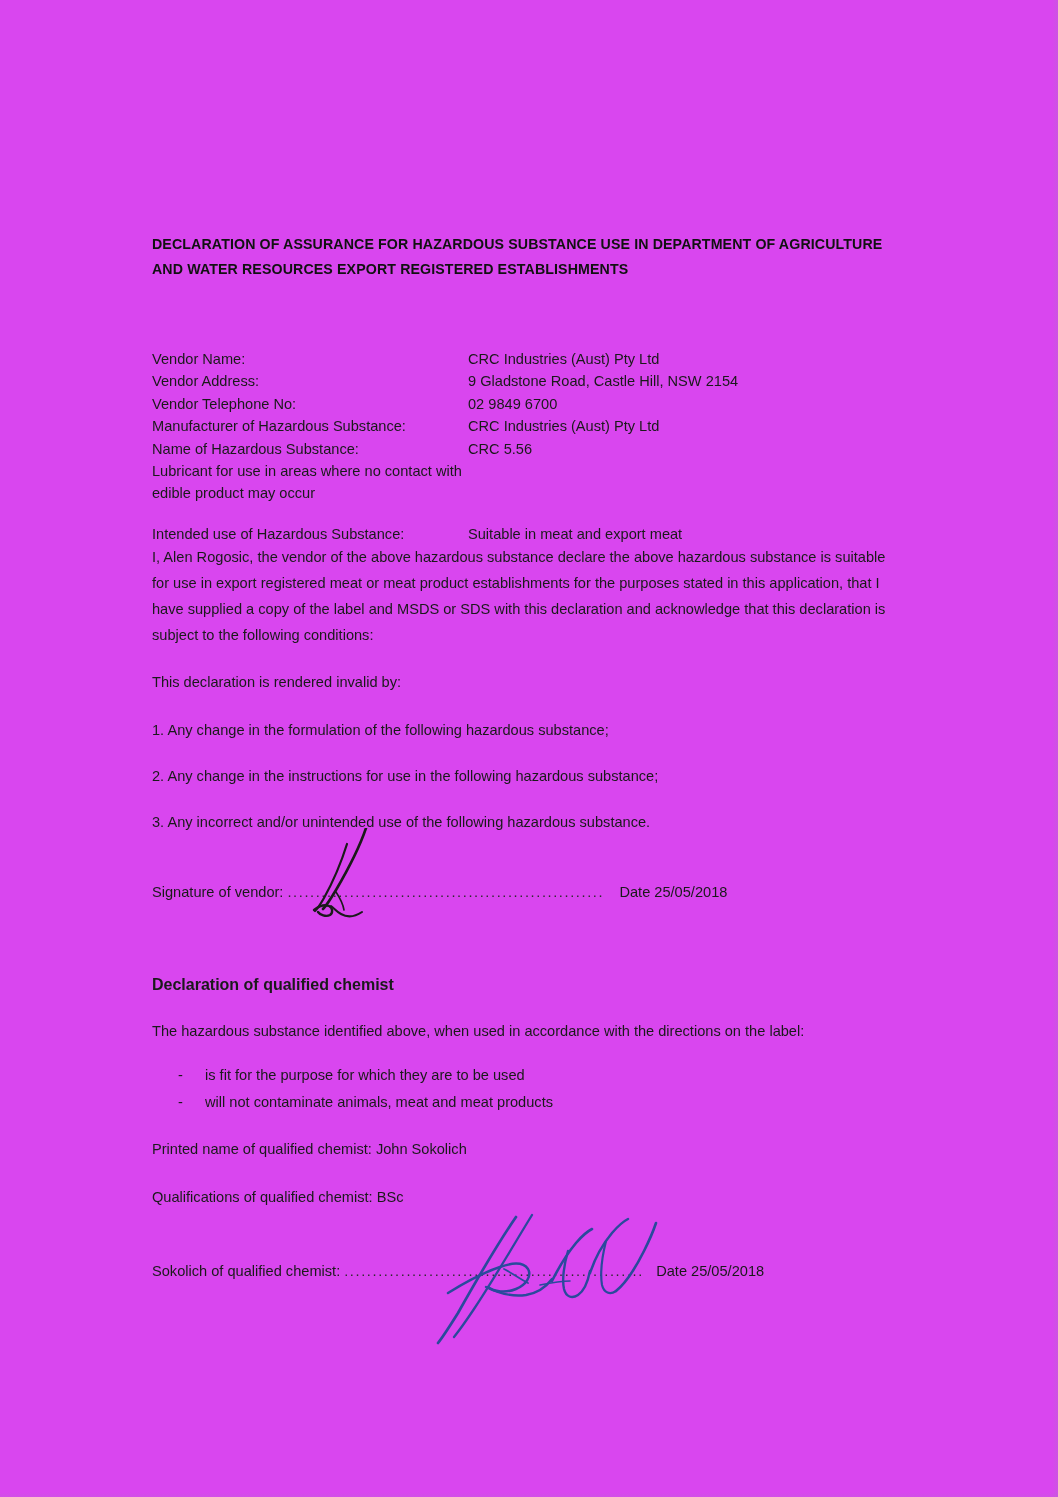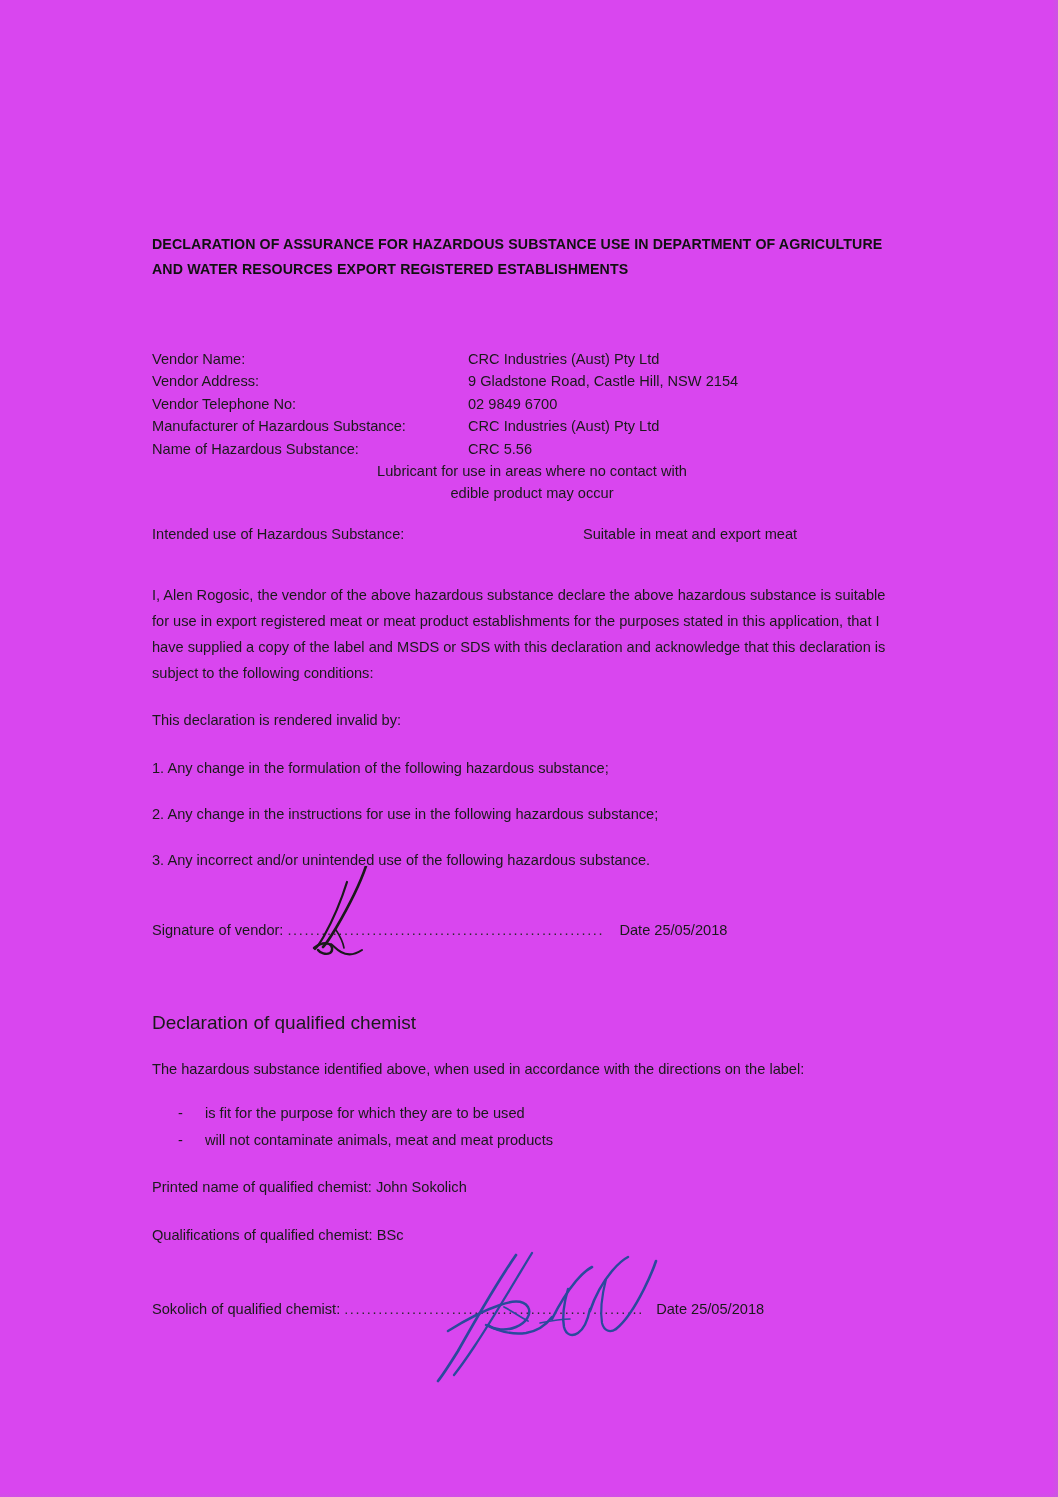--- a/index.html
+++ b/index.html
@@ -72,26 +72,24 @@
   .detail-label {
     width: 316px;
     flex: 0 0 316px;
     white-space: nowrap;
   }
   .detail-value {
     flex: 1;
   }
   .detail-value .vline {
     display: block;
-    text-align: center;
   }
 
   
   .body-block {
-    margin-top: 38px;
     font-size: 14.6px;
     line-height: 25.8px;
     color: #1a1a1a;
     max-width: 752px;
   }
   .para {
     margin: 0;
   }
   .para + .para {
     margin-top: 22px;
@@ -157,22 +155,22 @@
   }
 
   
   .chemist-block {
     margin-top: 72px;
     font-size: 14.6px;
     line-height: 25.8px;
     color: #1a1a1a;
   }
   .chemist-heading {
-    font-weight: normal;
-    font-size: 19px;
+    font-weight: bold;
+    font-size: 16px;
     margin: 0;
   }
   .chemist-intro {
     margin: 22px 0 0 0;
     max-width: 752px;
   }
   .dash-list {
     list-style: none;
     margin: 18px 0 0 0;
     padding: 0;

